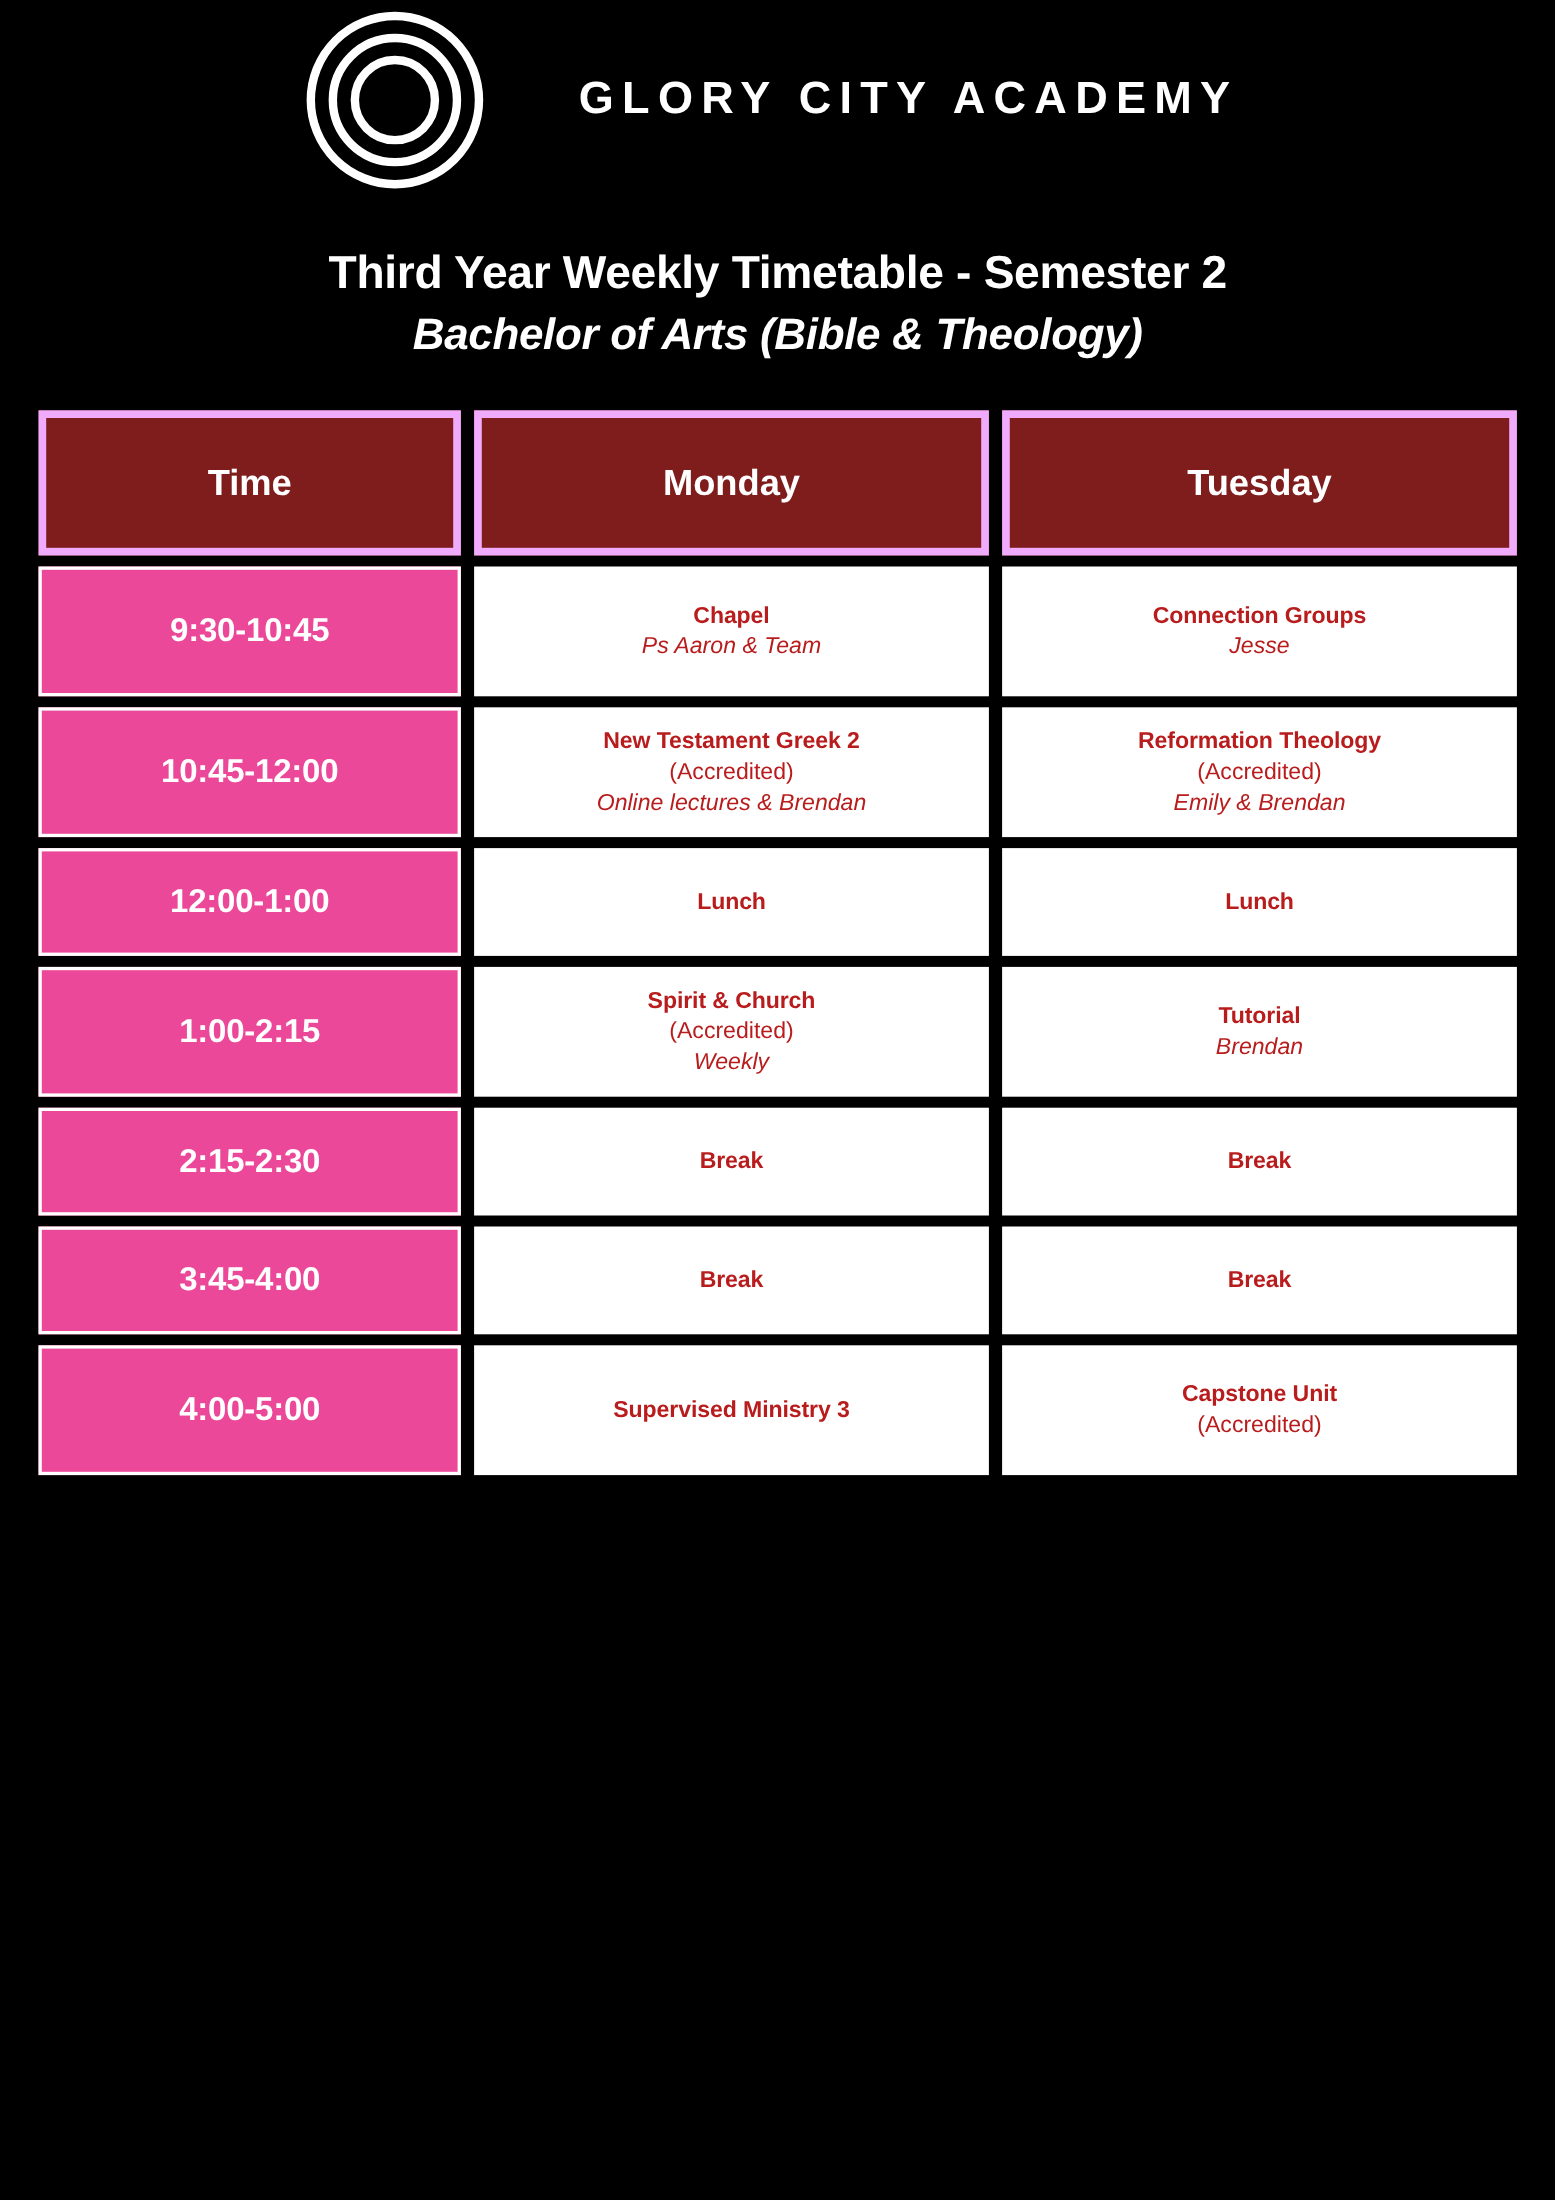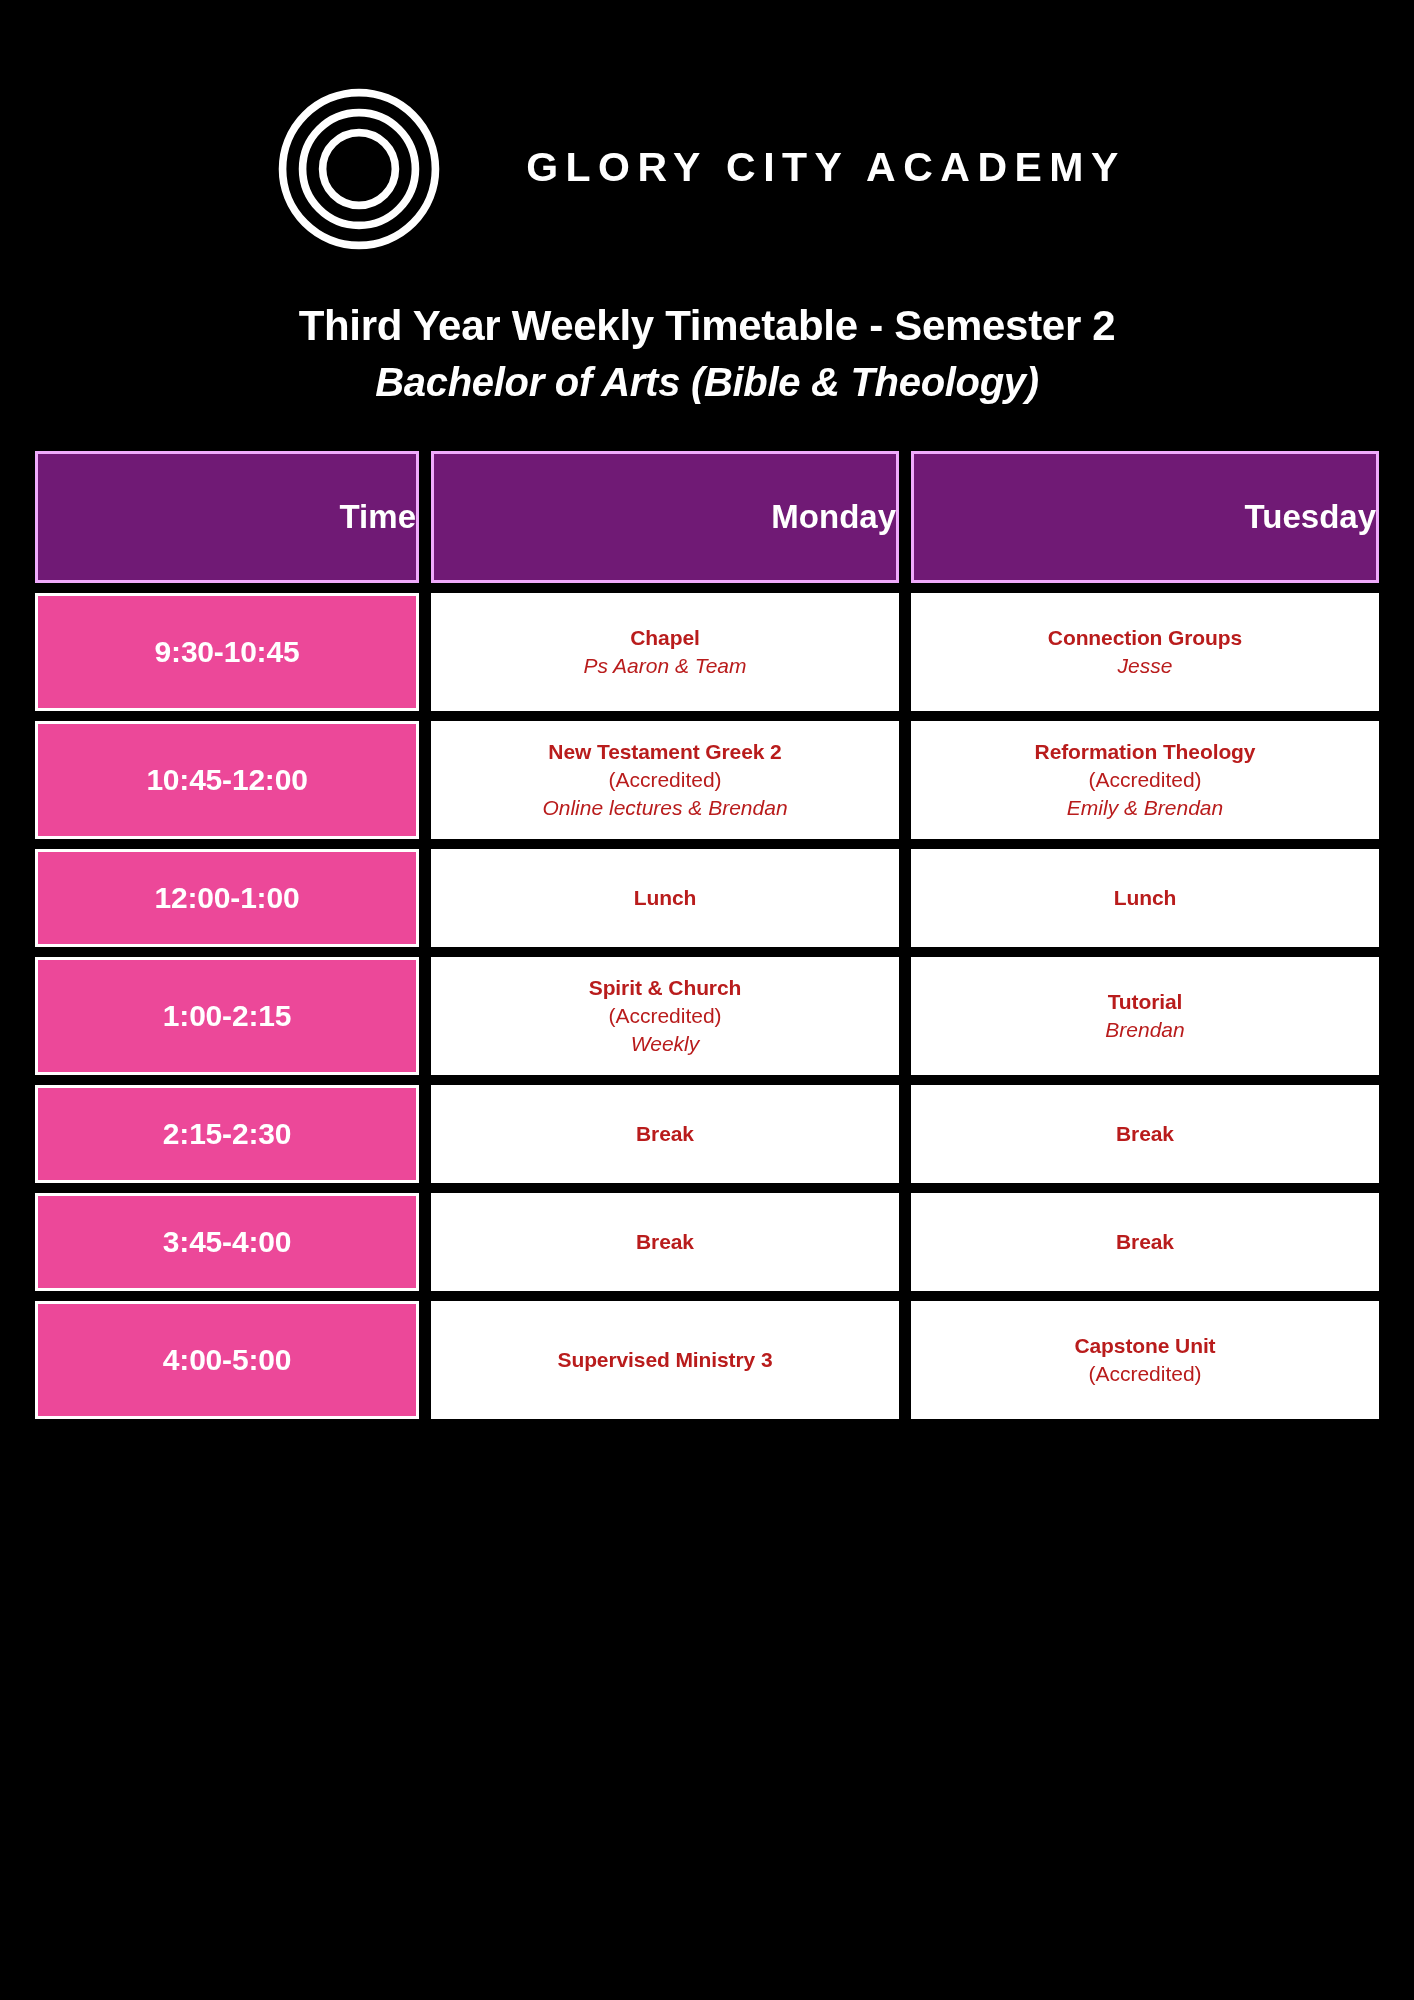--- a/index.html
+++ b/index.html
@@ -18,21 +18,20 @@
     height: 2000px;
     background: #000000;
   }
 
   
   .brand {
     display: flex;
     align-items: center;
     justify-content: center;
     gap: 76px;
-    padding-top: 78px;
     padding-right: 20px;
   }
 
   .logo-mark {
     width: 182px;
     height: 182px;
     flex: 0 0 auto;
   }
 
   .brand-word {
@@ -75,24 +74,24 @@
     width: 1356px;
     border-collapse: separate;
     border-spacing: 12px 10px;
     table-layout: fixed;
   }
 
   .timetable col.col-time  { width: 384px; }
   .timetable col.col-day   { width: 468px; }
 
   .th-cell {
-    background: #701a75;
-    border: 3px solid #f0abfc;
+    background: #7f1d1d;
+    border: 7px solid #f0abfc;
     height: 132px;
-    text-align: right;
+    text-align: center;
     vertical-align: middle;
     color: #ffffff;
     font-size: 33px;
     font-weight: bold;
   }
 
   .time-cell {
     background: #ec4899;
     border: 3px solid #ffffff;
     text-align: center;

